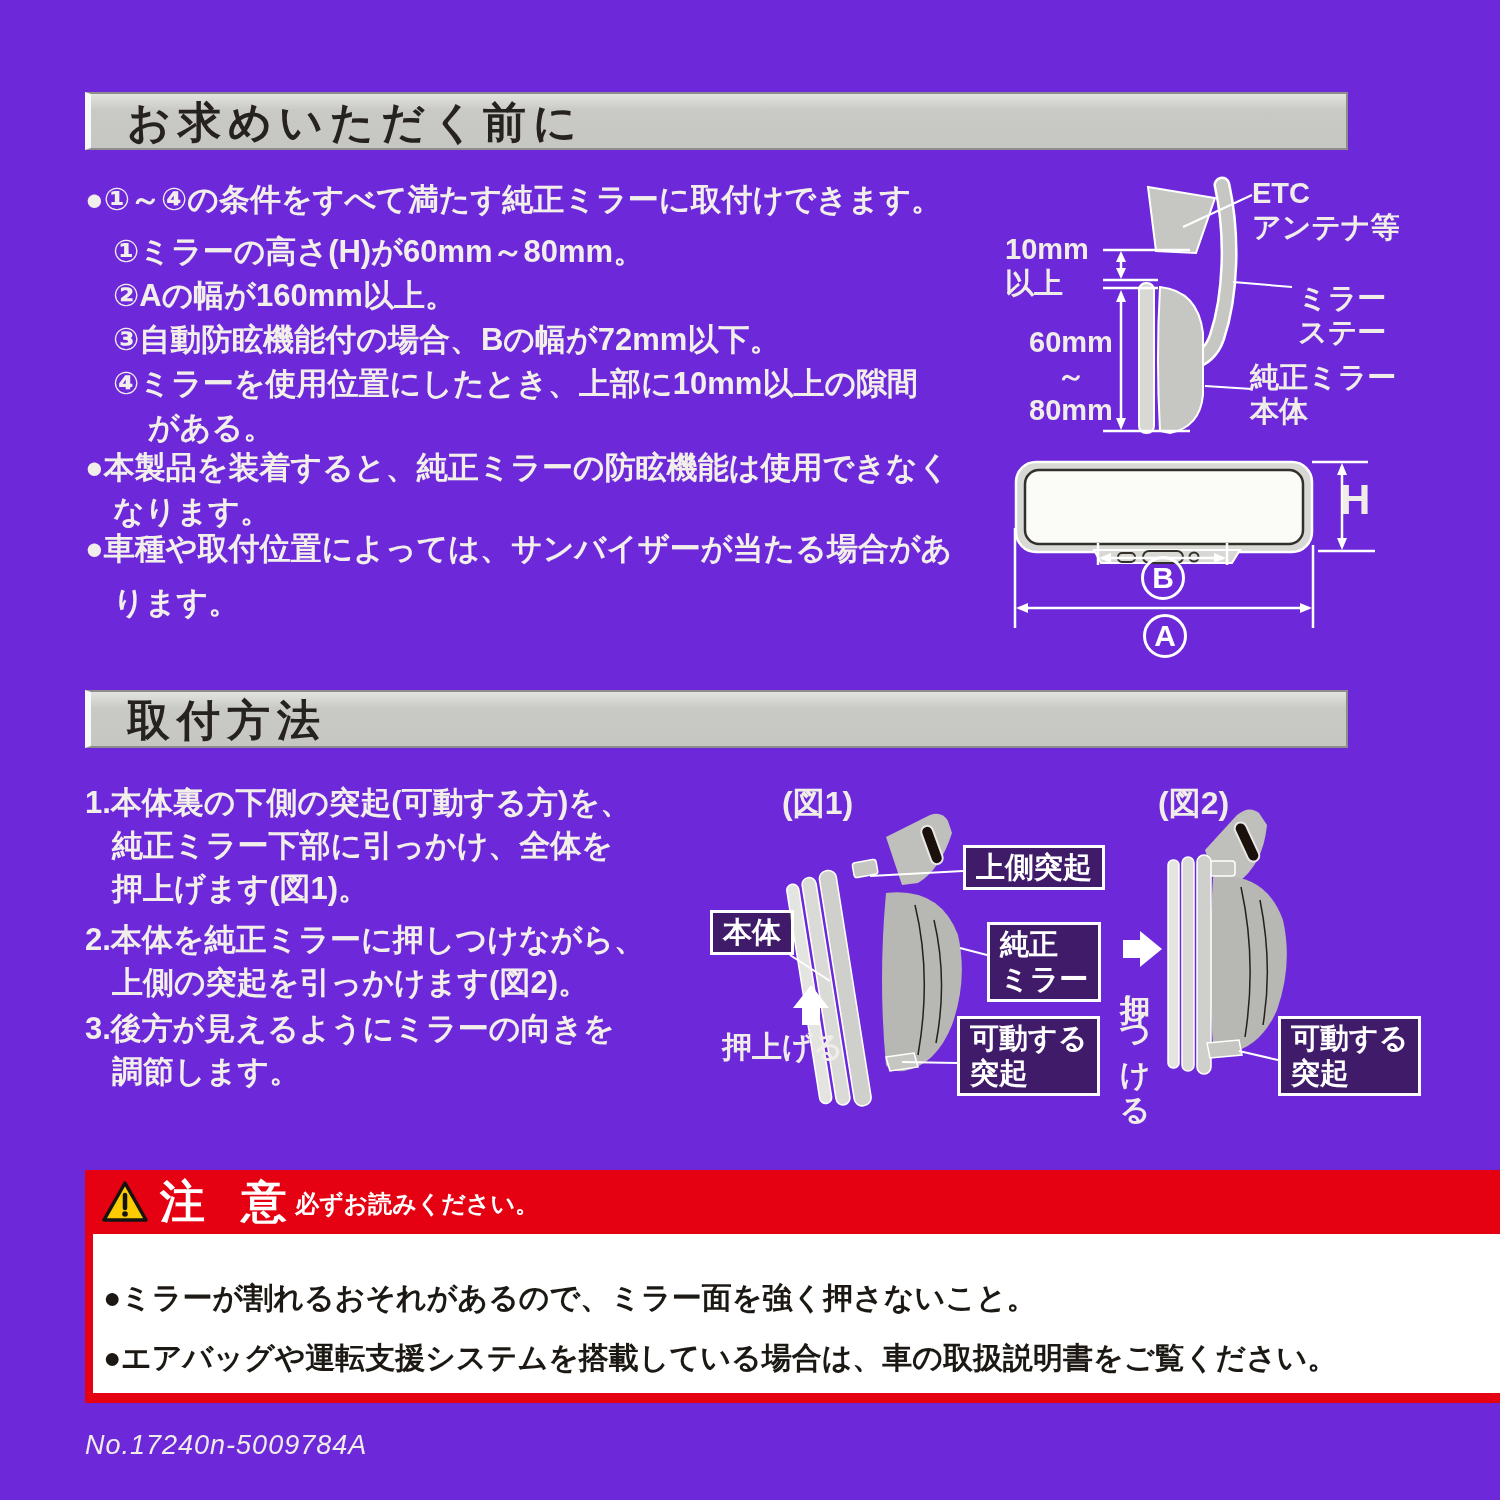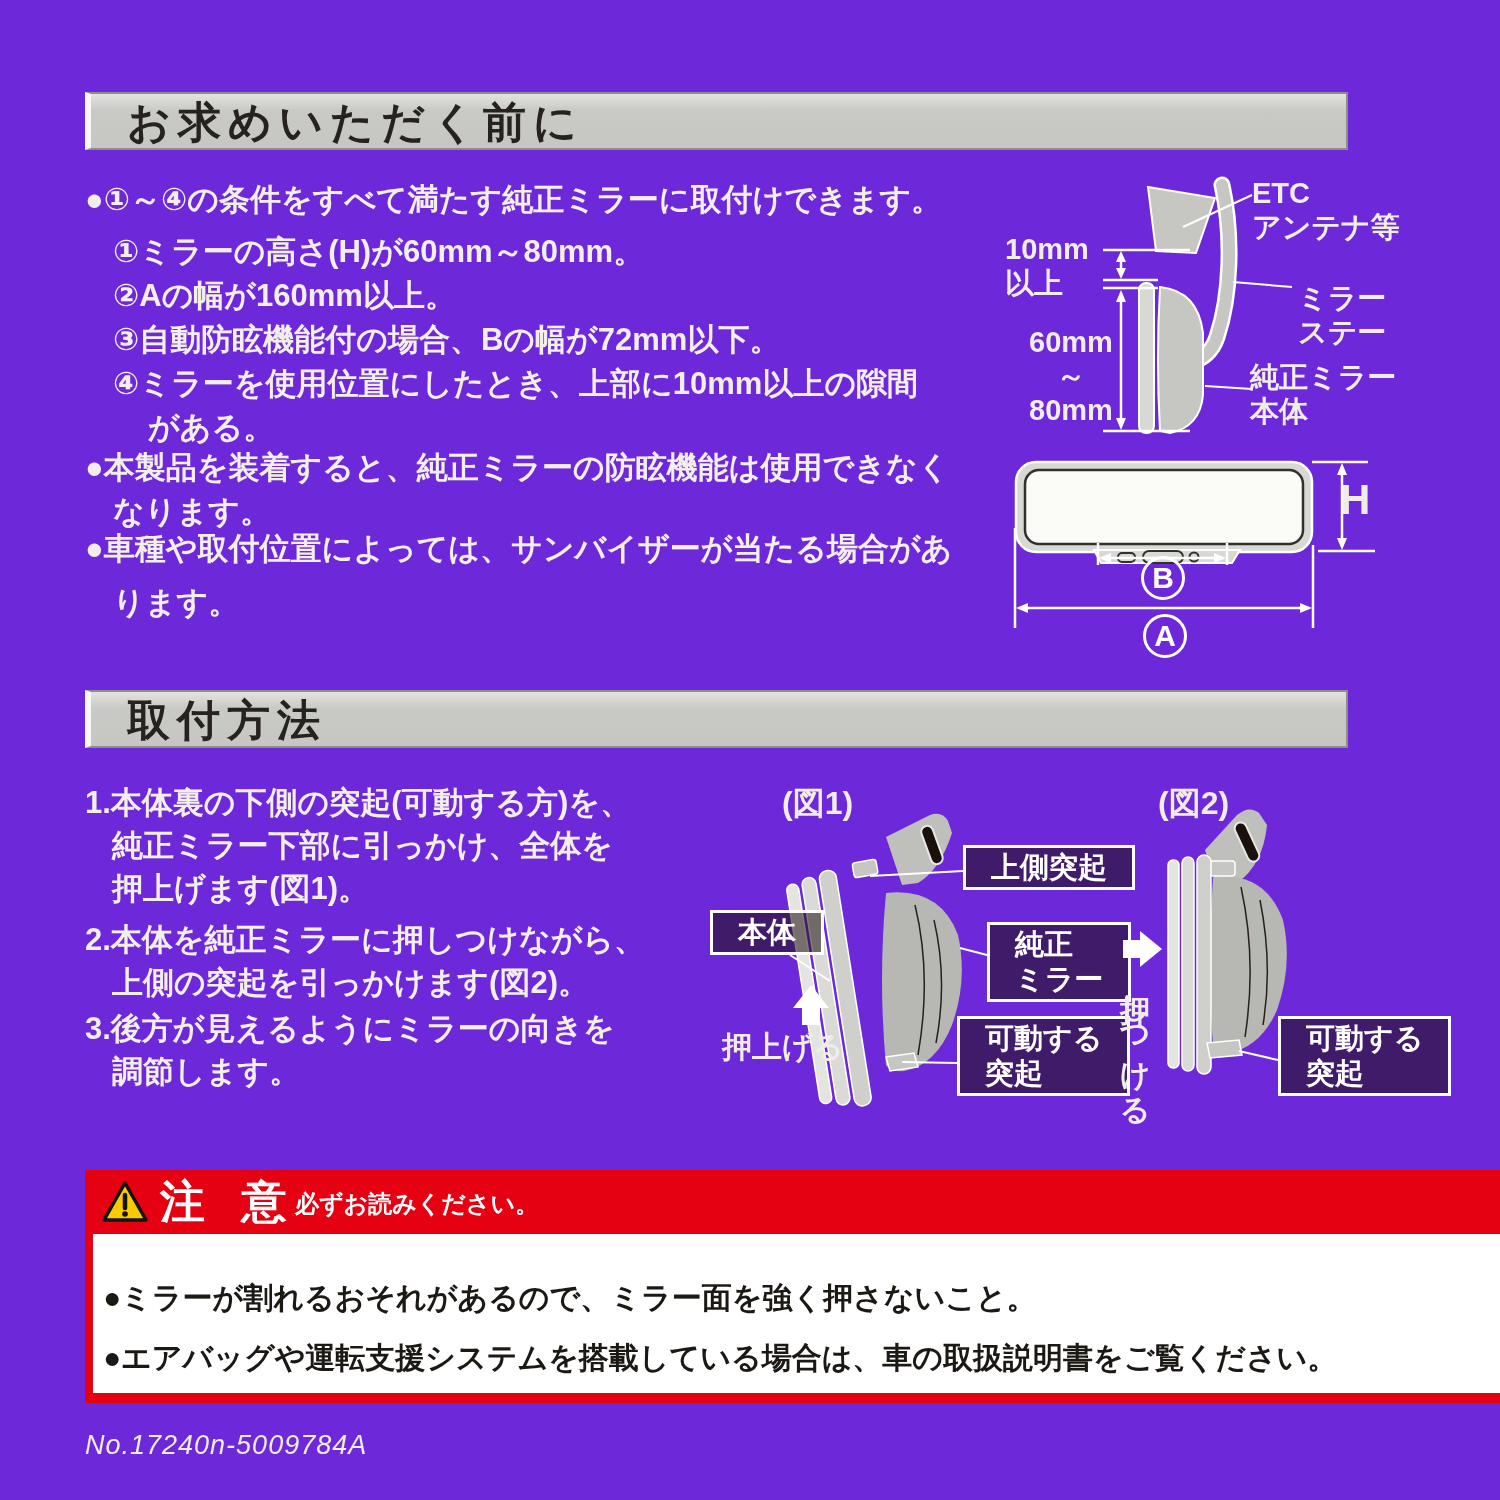--- a/index.html
+++ b/index.html
@@ -21,21 +21,21 @@
   .bar-title{
     position:absolute;left:36px;top:2px;
     font-size:43px;font-weight:900;color:#262220;letter-spacing:7px;
     line-height:52px;white-space:nowrap;
   }
   .txt{position:absolute;font-size:31px;font-weight:600;line-height:36px;white-space:nowrap;color:#f2efeb;}
   .dlab{position:absolute;font-size:29px;font-weight:600;line-height:34px;white-space:nowrap;color:#f0ede9;}
   .figbox{
     position:absolute;border:3px solid #fff;background:rgba(26,17,12,0.55);
     color:#fff;font-size:29px;font-weight:600;line-height:35px;
-    padding:2px 25px;white-space:nowrap;
+    padding:2px 10px;white-space:nowrap;
   }
   .circ{
     position:absolute;width:44px;height:44px;border:3px solid #fff;border-radius:50%;
     display:flex;align-items:center;justify-content:center;
     font-size:30px;font-weight:700;color:#fff;box-sizing:border-box;
   }
   .vert{writing-mode:vertical-rl;text-orientation:upright;}
   
   .warn-box{
     position:absolute;left:85px;top:1170px;width:1496px;height:233px;

